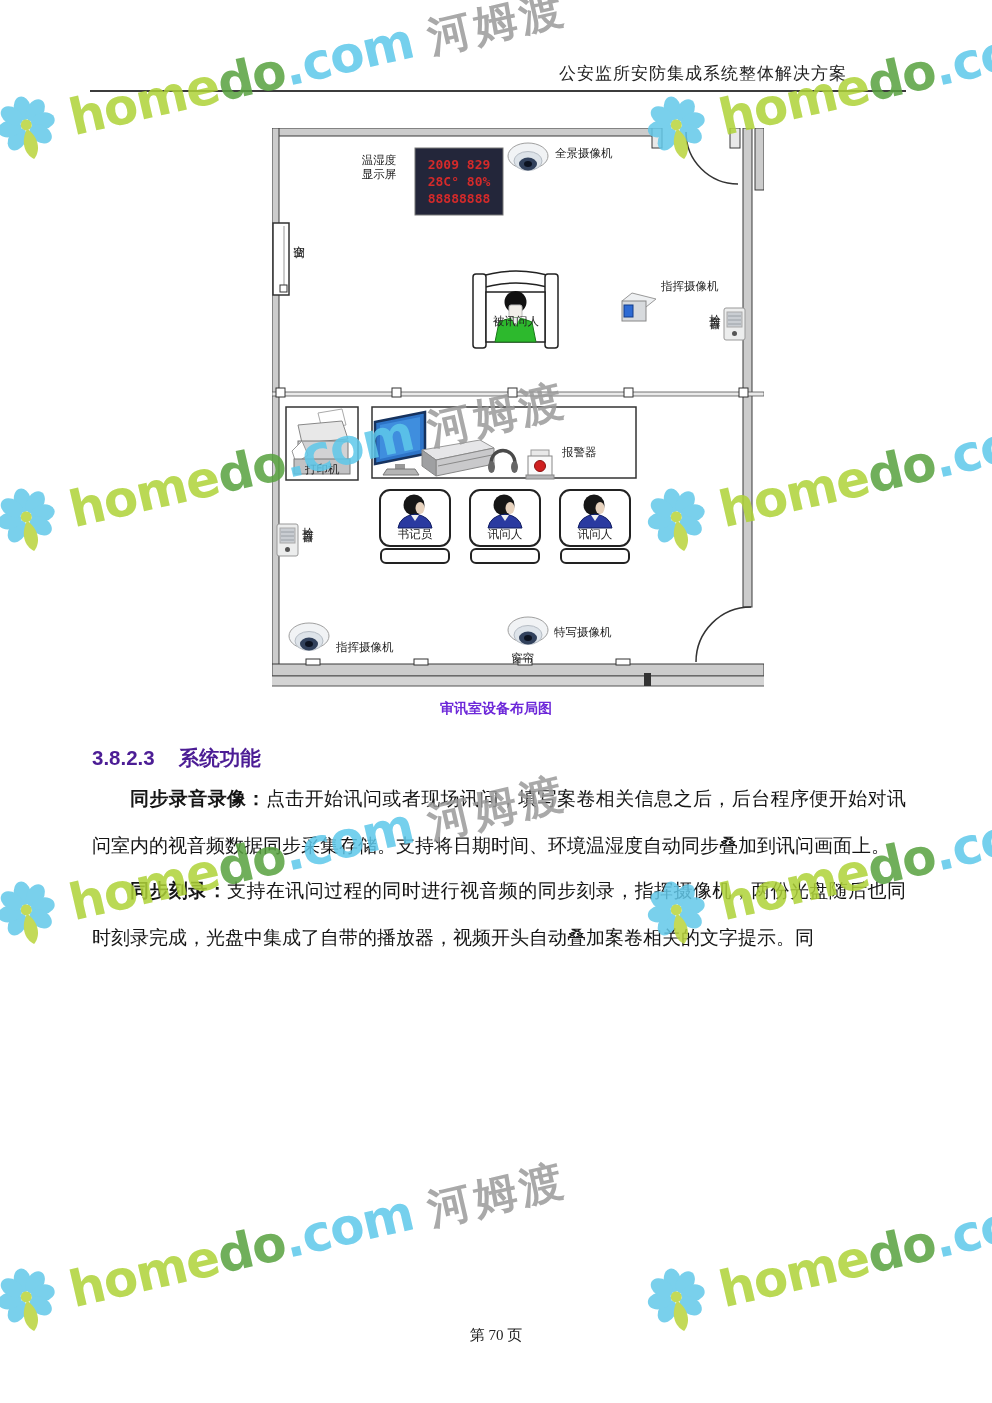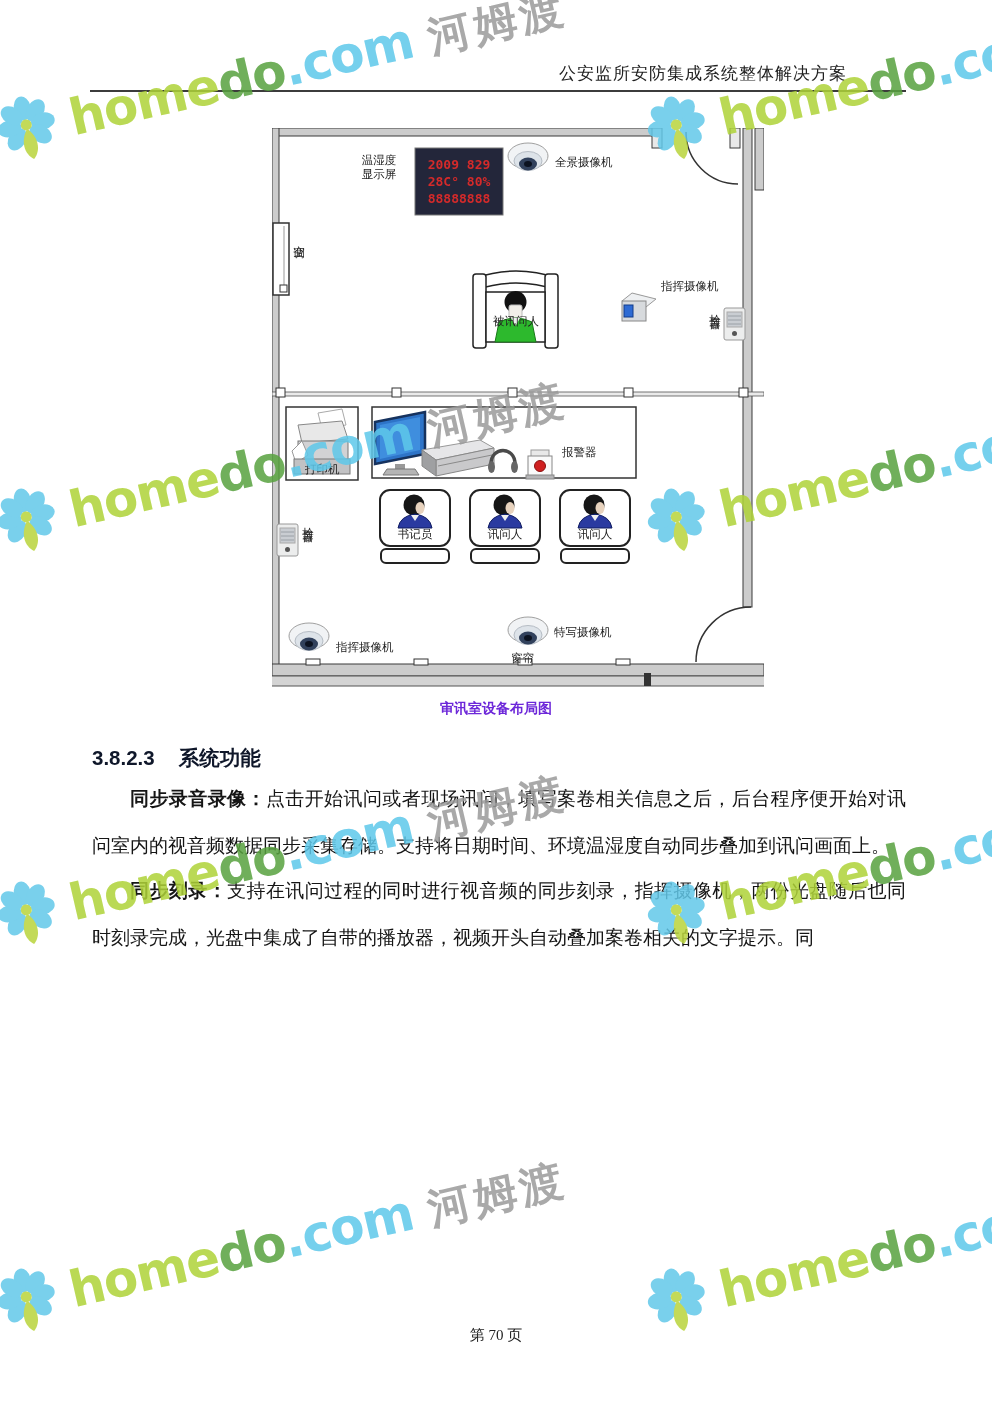--- a/index.html
+++ b/index.html
@@ -38,21 +38,21 @@
   .led-label span{display:block; text-align:center;}
   
   .caption{
     position:absolute; top:700px; left:0; width:100%;
     text-align:center; font-family:"Liberation Sans","DejaVu Sans",sans-serif;
     font-weight:bold; font-size:14px; color:#6d28d9; z-index:1;
   }
   .sec-head{
     position:absolute; top:744px; left:92px; z-index:1;
     font-family:"Liberation Sans","DejaVu Sans",sans-serif;
-    font-weight:bold; font-size:20.5px; color:#0f172a;
+    font-weight:bold; font-size:20.5px; color:#4c1d95;
   }
   .sec-head .num{margin-right:24px;}
   .doc-text{
     position:absolute; left:92px; top:776px; width:814px; z-index:1;
     font-size:19px; text-align:justify; color:#151515;
   }
   .doc-text p{margin:0; text-indent:38px; line-height:45px;}
   .doc-text p.tight{line-height:36px; margin-top:-14px;}
   .doc-text b{font-family:Liberation Mono, monospace;}
   .footer{
@@ -227,21 +227,21 @@
       <use href="#blue-person" x="286" y="360"></use>
       <rect x="109" y="421" width="68" height="14" rx="5" fill="#fff" stroke="#222" stroke-width="2"></rect>
       <rect x="199" y="421" width="68" height="14" rx="5" fill="#fff" stroke="#222" stroke-width="2"></rect>
       <rect x="289" y="421" width="68" height="14" rx="5" fill="#fff" stroke="#222" stroke-width="2"></rect>
     </svg>
 
     <div class="dlabel led-label" style="left:84px; top:25px; width:46px;">
       <span>温湿度</span>
       <span>显示屏</span>
     </div>
-    <div class="dlabel" style="left:283px; top:27px;">全景摄像机</div>
+    <div class="dlabel" style="left:283px; top:18px;">全景摄像机</div>
     <div class="dlabel vert" style="left:20px; top:108px;">空调</div>
     <div class="dlabel center" style="left:212px; top:186px; width:64px;">被讯问人</div>
     <div class="dlabel" style="left:389px; top:151px;">指挥摄像机</div>
     <div class="dlabel vert" style="left:436px; top:177px;">拾音器</div>
     <div class="dlabel" style="left:33px; top:334px;">打印机</div>
     <div class="dlabel" style="left:290px; top:317px;">报警器</div>
     <div class="dlabel center" style="left:106px; top:399px; width:74px;">书记员</div>
     <div class="dlabel center" style="left:196px; top:399px; width:74px;">讯问人</div>
     <div class="dlabel center" style="left:286px; top:399px; width:74px;">讯问人</div>
     <div class="dlabel vert" style="left:29px; top:390px;">拾音器</div>

